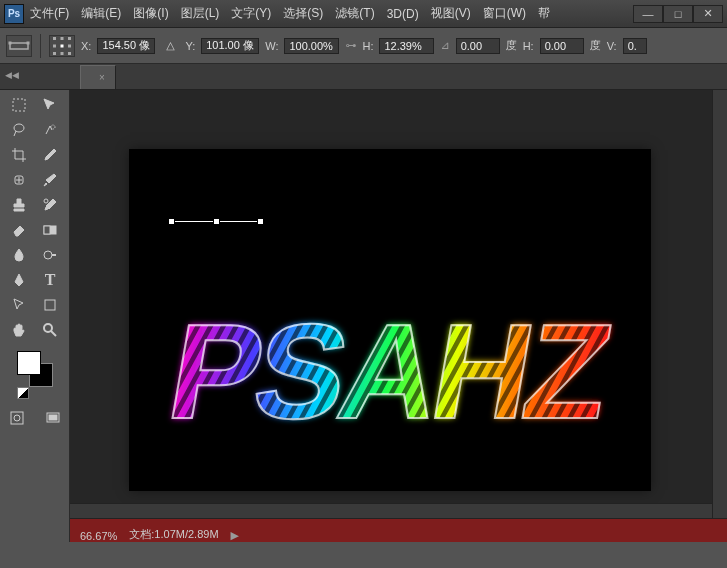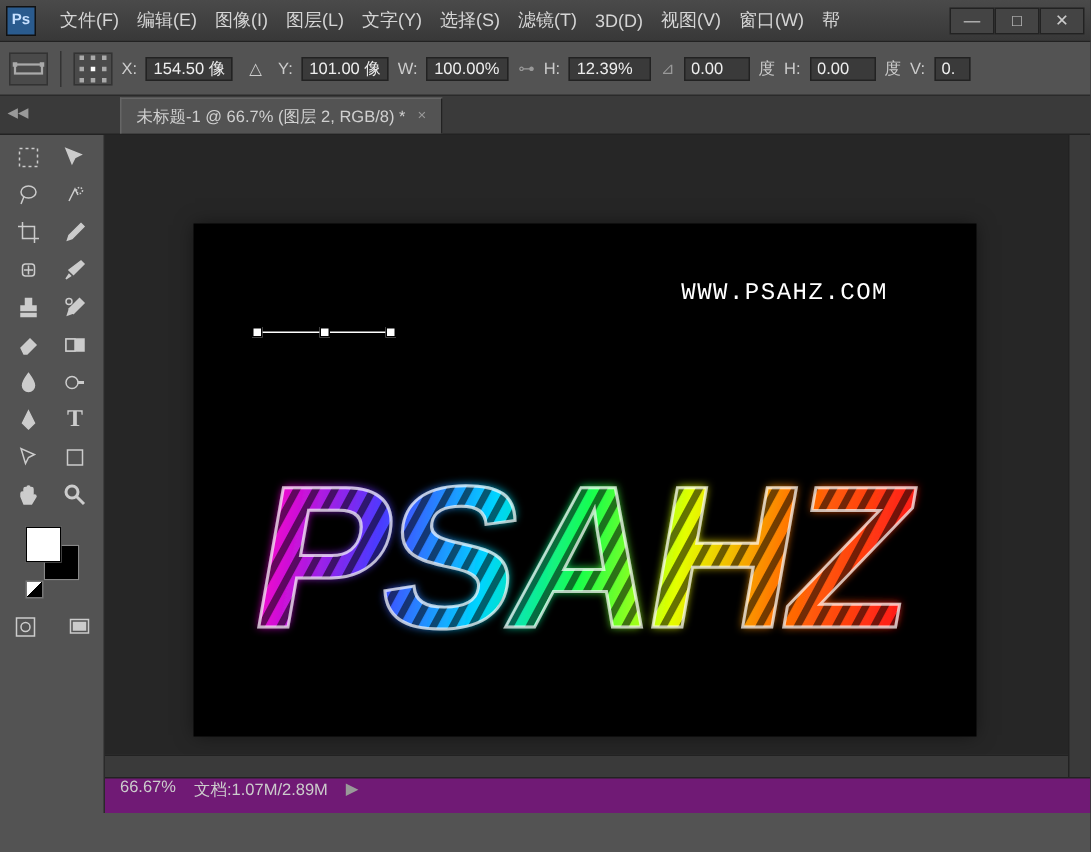--- a/index.html
+++ b/index.html
@@ -1,18 +1,18 @@
 <!DOCTYPE html>
 <html><head>
 <meta charset="utf-8">
 <style>
 *{margin:0;padding:0;box-sizing:border-box;font-family:"Microsoft YaHei",Arial,sans-serif;-webkit-user-select:none;user-select:none}
 body{background:#535353;width:727px;height:568px;overflow:hidden;color:#ccc;font-size:11px}
 .titlebar{height:28px;background:linear-gradient(#4a4a4a,#383838);display:flex;align-items:center;padding:0 4px;border-bottom:1px solid #222}
-.ps-badge{width:20px;height:20px;background:#2a5b8e;display:flex;align-items:center;justify-content:center;font-weight:bold;color:#c7e0ff;font-size:10px;border:1px solid #111;margin-right:10px}
+.ps-badge{width:20px;height:20px;background:#2a5b8e;display:flex;align-items:center;justify-content:center;font-weight:bold;color:#c7e0ff;font-size:10px;border:1px solid #111;margin-right:0}
 .menu-item{padding:4px 6px;color:#d5d5d5;font-size:12px;cursor:default}
 .win-controls{margin-left:auto;display:flex;gap:0}
 .win-btn{width:30px;height:18px;background:#444;border:1px solid #222;display:flex;align-items:center;justify-content:center;color:#ccc;font-size:11px;font-family:Arial}
 .optbar{height:36px;background:#535353;border-bottom:1px solid #2a2a2a;display:flex;align-items:center;padding:0 6px;gap:6px}
 .opt-icon{width:26px;height:22px;border:1px solid #333;background:#4a4a4a;display:flex;align-items:center;justify-content:center}
 .opt-sep{width:1px;height:24px;background:#333;margin:0 2px}
 .opt-label{color:#ccc;font-size:11px}
 .opt-input{background:#3a3a3a;border:1px solid #222;color:#eee;height:16px;padding:0 4px;font-size:11px}
 .opt-input.w50{width:58px}
 .opt-input.w55{width:55px}
@@ -33,21 +33,21 @@
 .mode-icons{margin-top:20px;display:flex;gap:8px}
 .canvas-wrap{flex:1;background:#262626;position:relative;overflow:hidden}
 .canvas{position:absolute;left:60px;top:60px;width:520px;height:340px;background:#000;box-shadow:0 0 0 1px #000, 0 0 12px rgba(0,0,0,.5)}
 .url{position:absolute;top:36px;right:58px;color:#fff;font-family:"Courier New",monospace;font-size:16px;letter-spacing:1px}
 .transform-box{position:absolute;left:38px;top:68px;width:96px;height:10px}
 .th{position:absolute;width:7px;height:7px;background:#fff;border:1px solid #000}
 .tline{position:absolute;left:3px;right:3px;top:3px;border-top:1px solid #fff}
 .th.l{left:0;top:0}.th.c{left:45px;top:0}.th.r{right:0;top:0}
 .psahz{position:absolute;left:20px;top:118px;width:490px;height:190px}
 .psahz svg{width:100%;height:100%}
-.statusbar{position:absolute;left:0;right:0;bottom:0;height:24px;background:#701a75;border-top:1px solid #222;display:flex;align-items:flex-start;padding:0 10px;color:#ccc;font-size:11px;gap:12px}
+.statusbar{position:absolute;left:0;right:0;bottom:0;height:24px;background:#7f1d1d;border-top:1px solid #222;display:flex;align-items:flex-end;padding:0 10px;color:#ccc;font-size:11px;gap:12px}
 .statusbar .play{color:#999}
 .watermark{position:absolute;right:6px;bottom:2px;font-family:Arial Black,Arial;font-weight:900;font-size:22px;color:#0a7fc4;text-shadow:0 0 6px #0af;letter-spacing:1px}
 .watermark .i{color:#0bf}
 .scrollbar-v{position:absolute;right:0;top:0;bottom:24px;width:15px;background:#3a3a3a;border-left:1px solid #222}
 .scrollbar-h{position:absolute;left:0;right:15px;bottom:24px;height:15px;background:#3a3a3a;border-top:1px solid #222}
 </style>
 </head>
 <body>
 
 <div class="titlebar">
@@ -111,21 +111,20 @@
   <input class="opt-input w44" value="0.00" style="">
   <span class="opt-label">度</span>
   <span class="opt-label">V:</span>
   <input class="opt-input" style="width: 24px;" value="0.">
 </div>
 
 <div class="collapse">◀◀</div>
 
 <div class="tabrow">
   <div class="doc-tab">
-    <span>未标题-1 @ 66.7% (图层 2, RGB/8) *</span>
     <span class="x">×</span>
   </div>
 </div>
 
 <div class="main">
   <div class="tools">
     <div class="tool-grid">
       <div class="tool">
           <svg viewBox="0 0 16 16">
             <rect x="2" y="2" width="12" height="12" fill="none" stroke="#ccc" stroke-dasharray="2 2"></rect>
@@ -246,21 +245,20 @@
           <svg viewBox="0 0 16 16">
             <rect x="2" y="3" width="12" height="9" fill="none" stroke="#ccc"></rect>
             <rect x="4" y="5" width="8" height="5" fill="#ccc"></rect>
           </svg>
         </div>
     </div>
   </div>
 
   <div class="canvas-wrap">
     <div class="canvas">
-      <div class="url">WWW.PSAHZ.COM</div>
       <div class="transform-box">
         <div class="tline"></div>
         <div class="th l"></div>
         <div class="th c"></div>
         <div class="th r"></div>
       </div>
       <div class="psahz">
         <svg viewBox="0 0 490 190">
           <defs>
             <linearGradient id="rainbow" x1="0" y1="0" x2="1" y2="0">

